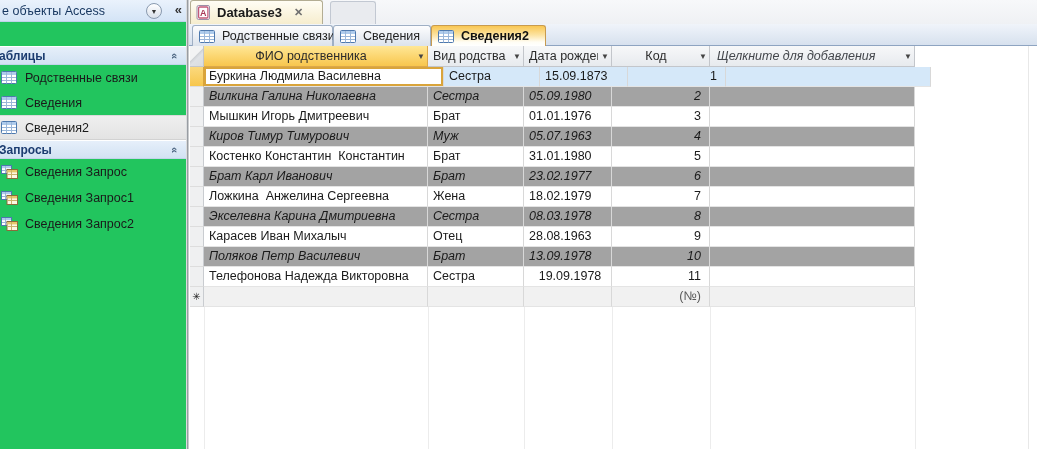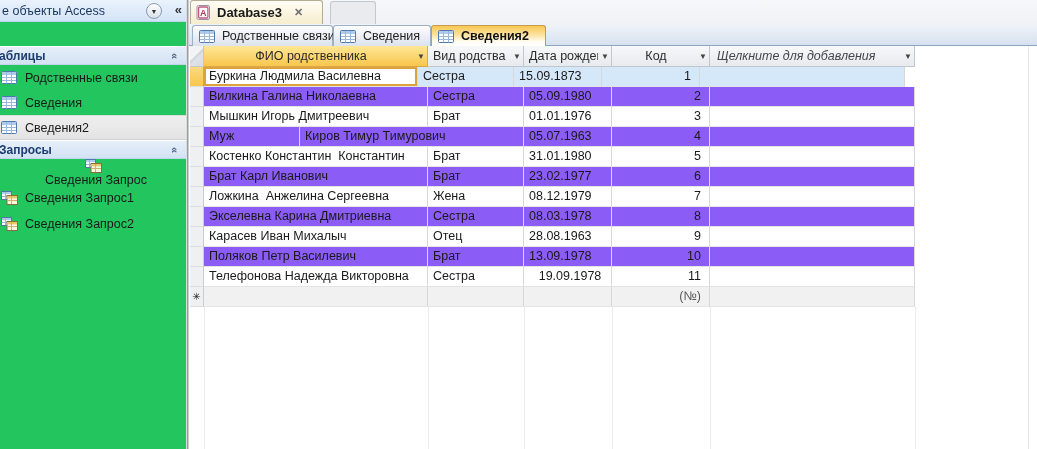--- a/index.html
+++ b/index.html
@@ -77,21 +77,21 @@
   .hcell .dd { position:absolute; right:2px; top:0; font-size:8px; color:#444; line-height:21px; }
 
   .rows-wrap { position:absolute; left:1px; top:21px; }
   .trow { display:flex; height:20px; }
   .rowsel { width:14px; height:20px; background:#EFF0F1; border-right:1px solid #C9CCD0;
     border-bottom:1px solid #DDDDDD; font-size:10px; line-height:20px; text-align:center; color:#222; }
   .rowsel.current { background:linear-gradient(#FBD97E,#F7C64C); border-right:1px solid #D9A43B; }
   .cell { height:20px; font-size:12.5px; color:#1a1a1a; line-height:19px; padding-left:5px;
     border-right:1px solid #D8D8D8; border-bottom:1px solid #E4E4E4;
     overflow:hidden; white-space:pre; background:#fff; }
-  .trow.alt .cell { background:#8b5cf6; }
+  .trow.alt .cell { background:#a3a3a3;font-style:italic; }
   .trow.current .cell { background:#D5E8F9; }
   .trow.current .cell.selected-cell { background:#fff; box-shadow:inset 0 0 0 2px #D9A43B; }
   .cell.right { text-align:right; padding-right:8px; padding-left:0; }
   .newrow .cell { background:#F1F1F1; color:#595959; }
   .belowgrid { position:absolute; left:1px; }
   .vline { position:absolute; top:0; width:1px; background:#ECECEC; }
   .edgeline { position:absolute; top:46px; height:403px; width:1px; background:#E8E8E8; }
 </style>
 </head>
 <body>
@@ -150,21 +150,21 @@
               </svg>
             </span>
             <span class="nav-item-label">Сведения2</span>
           </div>
         </div>
         <div class="nav-section-header">
           <span class="nav-section-label">Запросы</span>
           <span class="nav-chevron">«</span>
         </div>
         <div class="nav-items">
-          <div class="nav-item" style="height: 26px; flex-direction: column;">
+          <div class="nav-item" style="height: 26px;">
             <span class="nav-item-icon">
               <svg width="17" height="14" viewBox="0 0 17 14">
                 <rect x="0.5" y="0.5" width="10" height="8" fill="#fff" stroke="#4E79AE"></rect>
                 <rect x="1" y="1" width="9" height="2.2" fill="#AECBEC"></rect>
                 <line x1="4.5" y1="1" x2="4.5" y2="8" stroke="#9AB6D9"></line>
                 <line x1="1" y1="5.5" x2="10" y2="5.5" stroke="#9AB6D9"></line>
                 <rect x="6" y="4.5" width="10.5" height="9" fill="#FDF8E3" stroke="#8A6D3B"></rect>
                 <rect x="6.5" y="5" width="9.5" height="2.4" fill="#E8C96A"></rect>
                 <line x1="10.5" y1="5" x2="10.5" y2="13" stroke="#CBB36A"></line>
                 <line x1="6.5" y1="9.5" x2="16" y2="9.5" stroke="#CBB36A"></line>
@@ -289,21 +289,21 @@
             <span class="dd">▼</span>
           </div>
           <div class="hcell italic" style="width: 205px;">
             <span class="hlabel" style="width: 191px;">Щелкните для добавления</span>
             <span class="dd">▼</span>
           </div>
         </div>
       <div class="rows-wrap" id="rows">
           <div class="trow current">
             <div class="rowsel current"></div>
-            <div class="cell selected-cell" style="width: 214px;">Буркина Людмила Василевна</div>
+            <div class="cell selected-cell" style="width: 240px;">Буркина Людмила Василевна</div>
             <div class="cell" style="width: 96px;">Сестра</div>
             <div class="cell" style="width: 88px;">15.09.1873</div>
             <div class="cell right" style="width: 98px;">1</div>
             <div class="cell" style="width: 205px;"></div>
           </div>
           <div class="trow alt">
             <div class="rowsel"></div>
             <div class="cell" style="width: 224px;">Вилкина Галина Николаевна</div>
             <div class="cell" style="width: 96px;">Сестра</div>
             <div class="cell" style="width: 88px;">05.09.1980</div>
@@ -313,22 +313,22 @@
           <div class="trow">
             <div class="rowsel"></div>
             <div class="cell" style="width: 224px;">Мышкин Игорь Дмитреевич</div>
             <div class="cell" style="width: 96px;">Брат</div>
             <div class="cell" style="width: 88px;">01.01.1976</div>
             <div class="cell right" style="width: 98px;">3</div>
             <div class="cell" style="width: 205px;"></div>
           </div>
           <div class="trow alt">
             <div class="rowsel"></div>
+            <div class="cell" style="width: 224px;">Киров Тимур Тимурович</div>
             <div class="cell" style="width: 96px;">Муж</div>
-            <div class="cell" style="width: 224px;">Киров Тимур Тимурович</div>
             <div class="cell" style="width: 88px;">05.07.1963</div>
             <div class="cell right" style="width: 98px;">4</div>
             <div class="cell" style="width: 205px;"></div>
           </div>
           <div class="trow">
             <div class="rowsel"></div>
             <div class="cell" style="width: 224px;">Костенко Константин  Константин</div>
             <div class="cell" style="width: 96px;">Брат</div>
             <div class="cell" style="width: 88px;">31.01.1980</div>
             <div class="cell right" style="width: 98px;">5</div>
@@ -339,21 +339,21 @@
             <div class="cell" style="width: 224px;">Брат Карл Иванович</div>
             <div class="cell" style="width: 96px;">Брат</div>
             <div class="cell" style="width: 88px;">23.02.1977</div>
             <div class="cell right" style="width: 98px;">6</div>
             <div class="cell" style="width: 205px;"></div>
           </div>
           <div class="trow">
             <div class="rowsel"></div>
             <div class="cell" style="width: 224px;">Ложкина  Анжелина Сергеевна</div>
             <div class="cell" style="width: 96px;">Жена</div>
-            <div class="cell" style="width: 88px;">08.12.1979</div>
+            <div class="cell" style="width: 88px;">18.02.1979</div>
             <div class="cell right" style="width: 98px;">7</div>
             <div class="cell" style="width: 205px;"></div>
           </div>
           <div class="trow alt">
             <div class="rowsel"></div>
             <div class="cell" style="width: 224px;">Экселевна Карина Дмитриевна</div>
             <div class="cell" style="width: 96px;">Сестра</div>
             <div class="cell" style="width: 88px;">08.03.1978</div>
             <div class="cell right" style="width: 98px;">8</div>
             <div class="cell" style="width: 205px;"></div>

